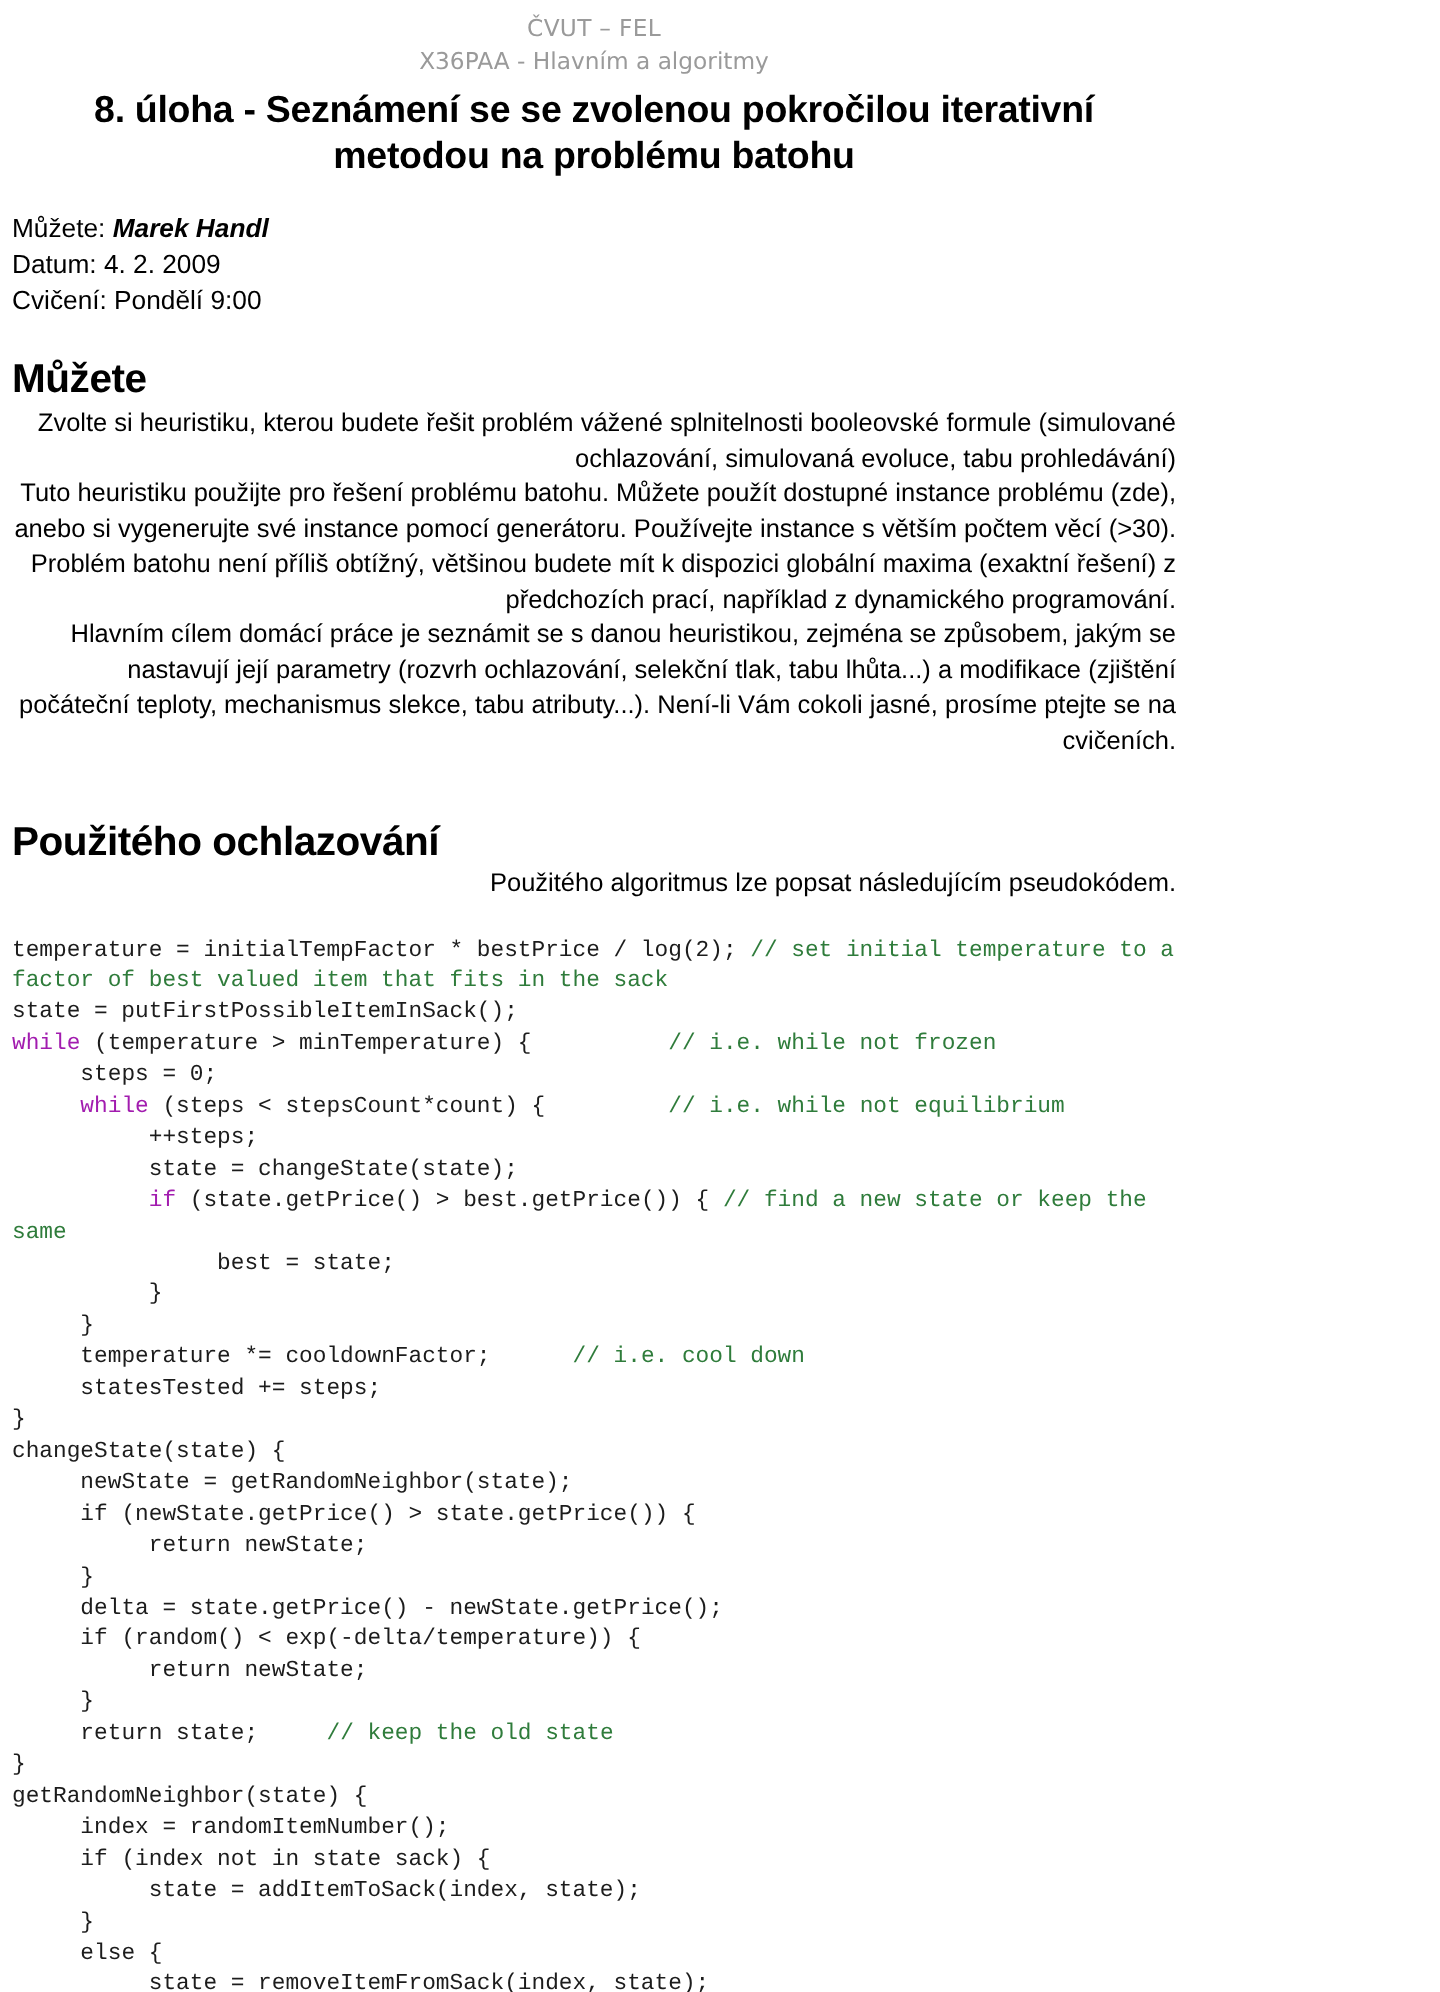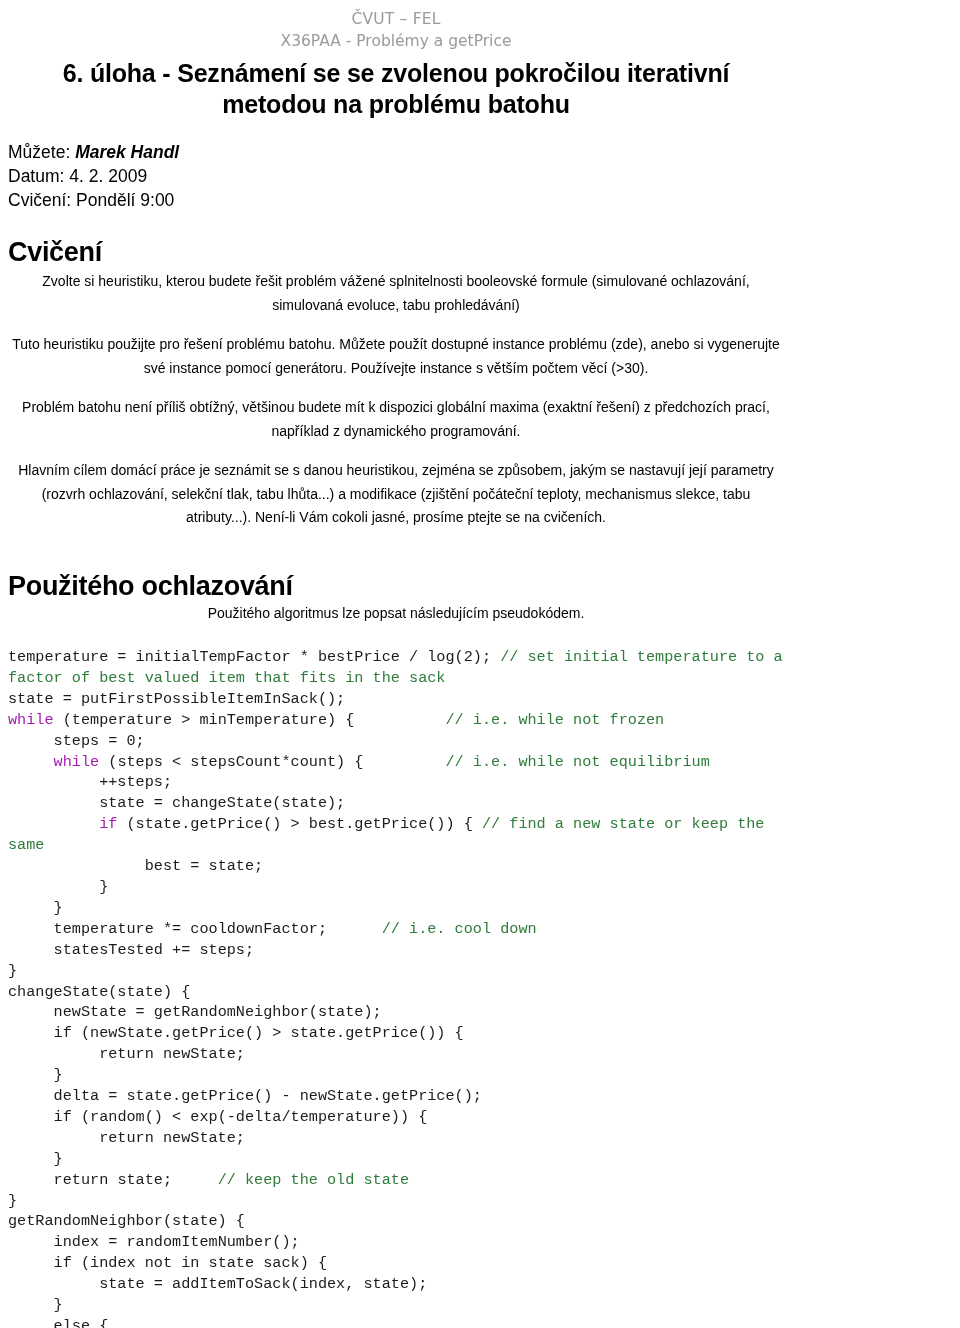--- a/index.html
+++ b/index.html
@@ -58,27 +58,27 @@
     font-size: 27px;
     font-weight: bold;
     margin: 24px 0 0 0;
     line-height: 32px;
     letter-spacing: -0.3px;
   }
   h2.section.second { margin-top: 40px; }
 
   
   .para {
-    font-size: 14px;
+    font-size: 17px;
     line-height: 23.5px;
     margin: 0;
-    text-align: center;
+    text-align: right;
   }
   .para-block { margin-top: 2px; }
-  .para + .para { margin-top: 16px; }
+  .para + .para { margin-top: 0; }
 
   
   pre.code {
     font-family: "Liberation Mono", "DejaVu Sans Mono", monospace;
     font-size: 15.2px;
     line-height: 20.9px;
     margin: 22px 0 0 0;
     white-space: pre-wrap;
     word-break: break-word;
     color: #1c1c1c;
@@ -88,35 +88,35 @@
   pre.code .kw  { color: #a21caf; }
   pre.code .ln  { display: block; }
 </style>
 </head>
 <body>
 
 <div class="page">
 
   <div class="doc-header">
     <div class="line1">ČVUT – FEL</div>
-    <div class="line2">X36PAA - Problémy a getPrice</div>
+    <div class="line2">X36PAA - Hlavním a algoritmy</div>
   </div>
 
-  <h1 class="doc-title">6. úloha - Seznámení se se zvolenou pokročilou iterativní metodou na problému batohu</h1>
+  <h1 class="doc-title">8. úloha - Seznámení se se zvolenou pokročilou iterativní metodou na problému batohu</h1>
 
   <div class="meta">
     <div class="row">
       <span class="label">Můžete:</span>
       <span class="value-strong">Marek Handl</span>
     </div>
     <div class="row">Datum: 4. 2. 2009</div>
     <div class="row">Cvičení: Pondělí 9:00</div>
   </div>
 
-  <h2 class="section">Cvičení</h2>
+  <h2 class="section">Můžete</h2>
   <div class="para-block">
     <p class="para">Zvolte si heuristiku, kterou budete řešit problém vážené splnitelnosti booleovské formule (simulované ochlazování, simulovaná evoluce, tabu prohledávání)</p>
     <p class="para">Tuto heuristiku použijte pro řešení problému batohu. Můžete použít dostupné instance problému (zde), anebo si vygenerujte své instance pomocí generátoru. Používejte instance s větším počtem věcí (&gt;30).</p>
     <p class="para">Problém batohu není příliš obtížný, většinou budete mít k dispozici globální maxima (exaktní řešení) z předchozích prací, například z dynamického programování.</p>
     <p class="para">Hlavním cílem domácí práce je seznámit se s danou heuristikou, zejména se způsobem, jakým se nastavují její parametry (rozvrh ochlazování, selekční tlak, tabu lhůta...) a modifikace (zjištění počáteční teploty, mechanismus slekce, tabu atributy...). Není-li Vám cokoli jasné, prosíme ptejte se na cvičeních.</p>
   </div>
 
   <h2 class="section second">Použitého ochlazování</h2>
   <p class="para">Použitého algoritmus lze popsat následujícím pseudokódem.</p>
 

